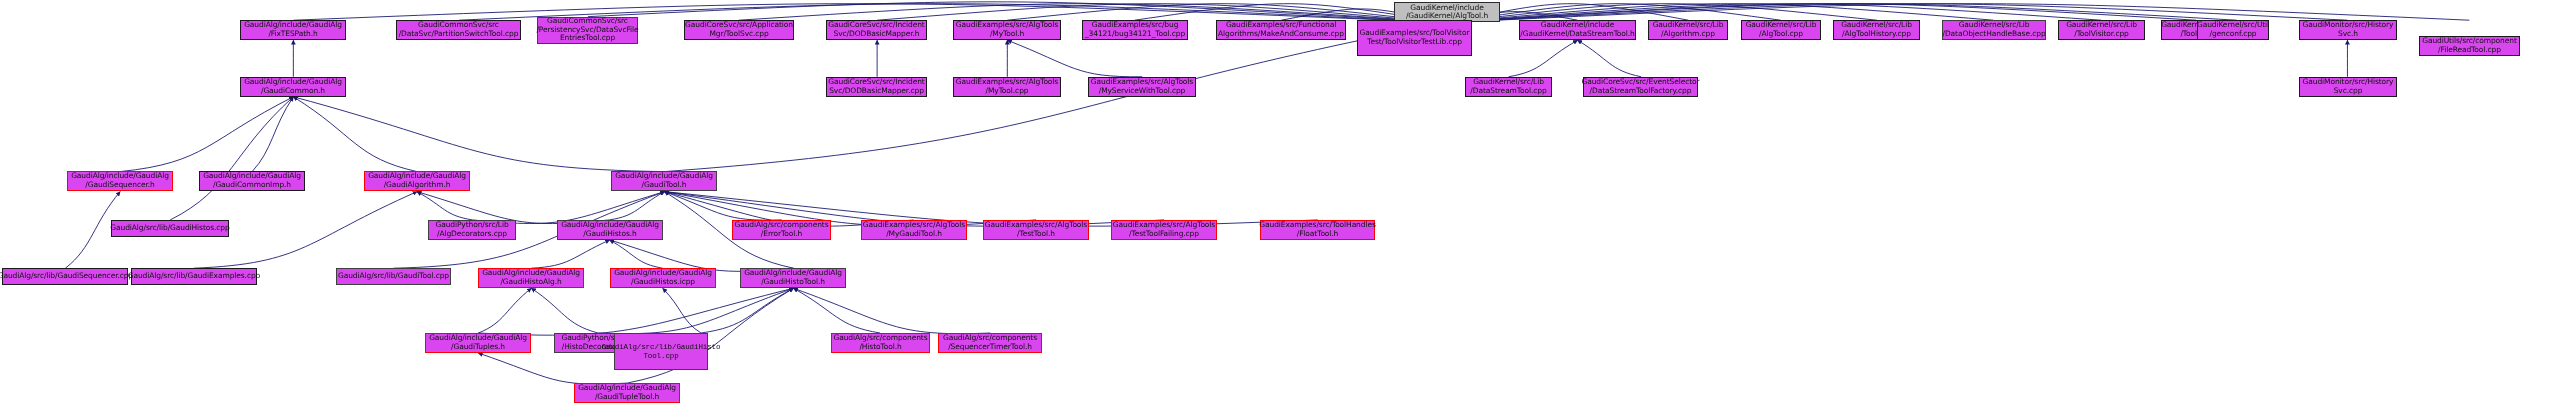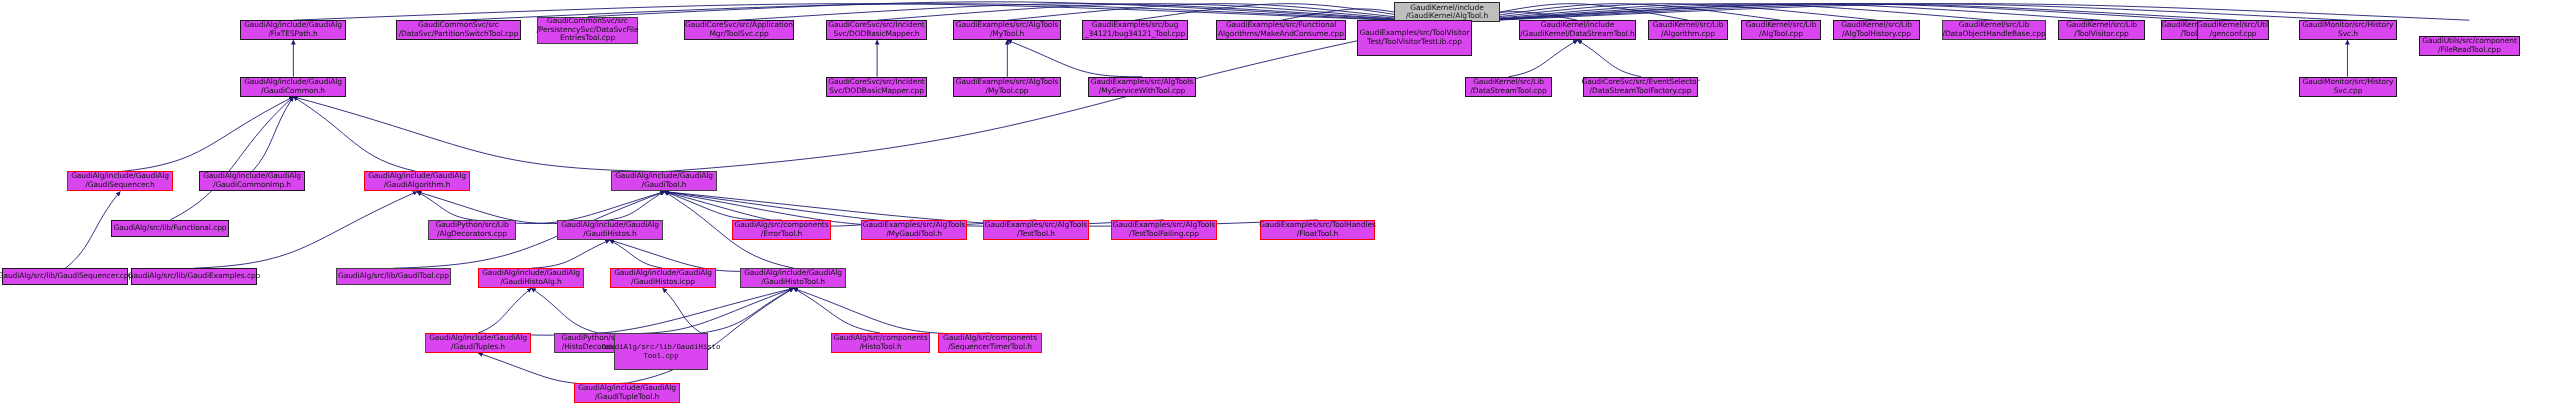--- a/index.html
+++ b/index.html
@@ -180,21 +180,21 @@
     <div class="node" style="left: 2299px; top: 77px; width: 98px; height: 20px;">GaudiMonitor/src/History
 Svc.cpp</div>
     <div class="node red" style="left: 67px; top: 171px; width: 106px; height: 20px;">GaudiAlg/include/GaudiAlg
 /GaudiSequencer.h</div>
     <div class="node" style="left: 199px; top: 171px; width: 106px; height: 20px;">GaudiAlg/include/GaudiAlg
 /GaudiCommonImp.h</div>
     <div class="node red" style="left: 364px; top: 171px; width: 106px; height: 20px;">GaudiAlg/include/GaudiAlg
 /GaudiAlgorithm.h</div>
     <div class="node thick" style="left: 611px; top: 171px; width: 106px; height: 20px;">GaudiAlg/include/GaudiAlg
 /GaudiTool.h</div>
-    <div class="node" style="left: 111px; top: 220px; width: 118px; height: 16.5px;">GaudiAlg/src/lib/Functional.cpp</div>
+    <div class="node" style="left: 111px; top: 220px; width: 118px; height: 16.5px;">GaudiAlg/src/lib/GaudiHistos.cpp</div>
     <div class="node thick" style="left: 428px; top: 220px; width: 88px; height: 20px;">GaudiPython/src/Lib
 /AlgDecorators.cpp</div>
     <div class="node thick" style="left: 557px; top: 220px; width: 106px; height: 20px;">GaudiAlg/include/GaudiAlg
 /GaudiHistos.h</div>
     <div class="node red" style="left: 732px; top: 220px; width: 99px; height: 20px;">GaudiAlg/src/components
 /ErrorTool.h</div>
     <div class="node red" style="left: 861px; top: 220px; width: 106px; height: 20px;">GaudiExamples/src/AlgTools
 /MyGaudiTool.h</div>
     <div class="node red" style="left: 983px; top: 220px; width: 106px; height: 20px;">GaudiExamples/src/AlgTools
 /TestTool.h</div>

